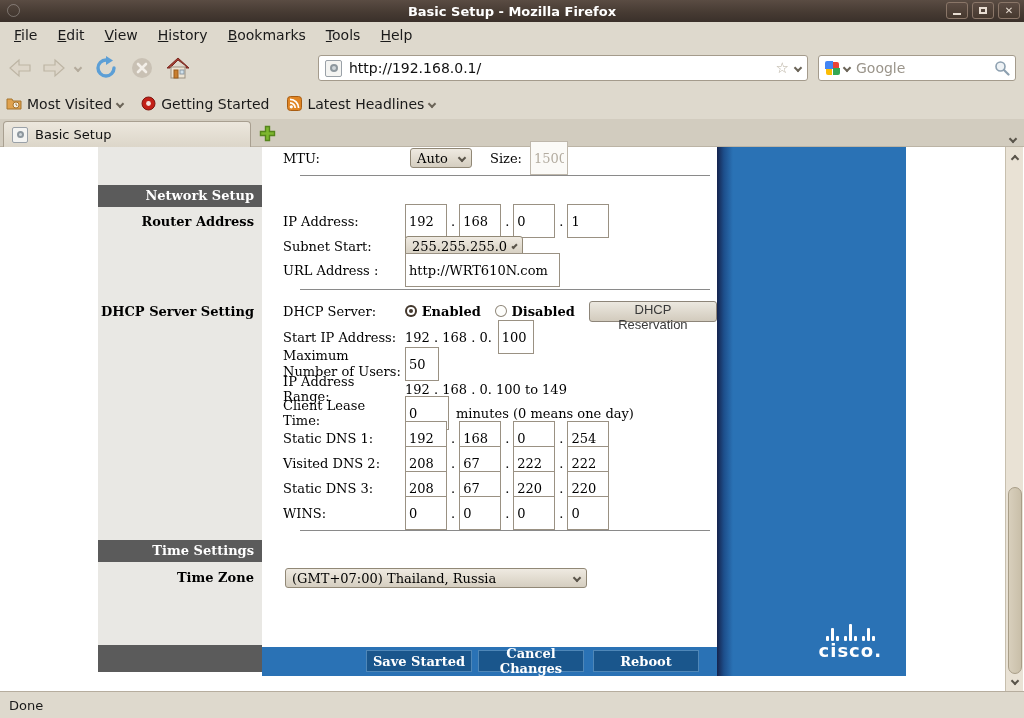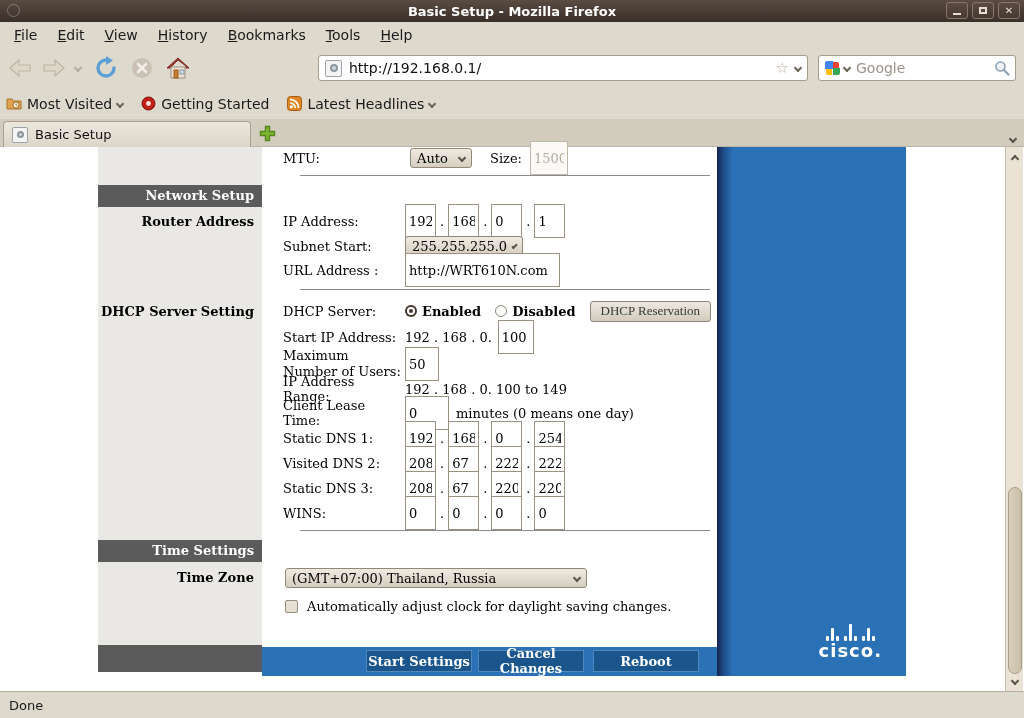--- a/index.html
+++ b/index.html
@@ -104,41 +104,41 @@
   .sidebar-footer { position:absolute; left:98px; top:498px; width:164px; height:27px; background:#5b5b5b; }
   .main { position:absolute; left:262px; top:0; width:455px; height:529px; background:#fff; }
   .row { position:absolute; left:21px; display:flex; align-items:center; height:20px; }
   .lbl { width:122px; flex:0 0 122px; font-size:13px; }
   .sep { position:absolute; left:38px; width:410px; height:1px; background:#8a8a8a; }
   .ipt {
     height:19px; border:1px solid #9a9183; background:#fff; font-family:"DejaVu Serif",serif;
     font-size:13px; padding:16px 3px; color:#000;
   }
   .ipt:disabled { color:#b3aca0; border-color:#beb7ab; background:#fbfaf7; }
-  .oct { width:31px; }
+  .oct { width:42px; }
   .dotsep { padding:0 4px; }
   .fselect {
     height:20px; background:linear-gradient(#efeae1,#d5cec0); border:1px solid #918876;
     border-radius:3px; display:flex; align-items:center; padding:0 6px; font-size:13px; gap:6px;
   }
   .fselect .chev { margin-left:auto; border-color:#5a544a; }
   .radio { width:12px; height:12px; border-radius:50%; display:inline-block; }
   .radio.off { background:#fdfdfb; border:1px solid #8f8779; }
   .radio.on { background:#43372c; position:relative; }
   .radio.on::after {
     content:""; position:absolute; left:2px; top:2px; width:8px; height:8px;
     border-radius:50%; background:#fff;
   }
   .radio.on::before {
     content:""; position:absolute; left:4px; top:4px; width:4px; height:4px;
     border-radius:50%; background:#43372c; z-index:1;
   }
   .blabel { font-weight:bold; margin:0 6px 0 5px; }
   .btn-reserve {
-    height:21px; padding:0 10px; font-family:Liberation Serif, serif; font-size:13px; color:#3a3a3a;
+    height:21px; padding:0 10px; font-family:Liberation Sans, sans-serif; font-size:13px; color:#3a3a3a;
     background:linear-gradient(#ece8e0,#d2cbbd); border:1px solid #8d8579; border-radius:3px;
   }
   .checkbox { width:13px; height:13px; background:#e6e0d4; border:1px solid #958d80; border-radius:2px; display:inline-block; }
   .bluepanel {
     position:absolute; left:717px; top:0; width:189px; height:529px;
     background:linear-gradient(90deg,#15234d 0px,#1d4f8c 7px,#2a72b5 16px);
   }
   .cisco { position:absolute; right:24px; bottom:16px; text-align:center; color:#fff; }
   .cisco-bars { display:flex; align-items:flex-end; justify-content:center; gap:2px; height:18px; margin-bottom:1px; }
   .cisco-bars i { display:block; width:3px; background:#fff; border-radius:1px; }
@@ -427,28 +427,24 @@
 
     <div class="sep" style="top:383px"></div>
 
     <div class="row" style="top:421px;left:23px">
       <span class="fselect" style="width:302px">
         <span>(GMT+07:00) Thailand, Russia</span>
         <i class="chev"></i>
       </span>
     </div>
 
-    <div class="row" style="top:449px;left:23px">
-      <span class="checkbox"></span>
-      <span style="margin-left:9px">Automatically adjust clock for daylight saving changes.</span>
-    </div>
   </div>
 
   <div class="footerbar">
-    <button class="fbtn" style="left:104px;width:106px">Start Settings</button>
+    <button class="fbtn" style="left:104px;width:106px">Save Started</button>
     <button class="fbtn" style="left:216px;width:106px">Cancel Changes</button>
     <button class="fbtn" style="left:331px;width:106px">Reboot</button>
   </div>
 
   <div class="bluepanel">
     <div class="cisco">
       <div class="cisco-bars">
         <i style="height:5px"></i>
           <i style="height:13px"></i>
           <i style="height:5px"></i>

